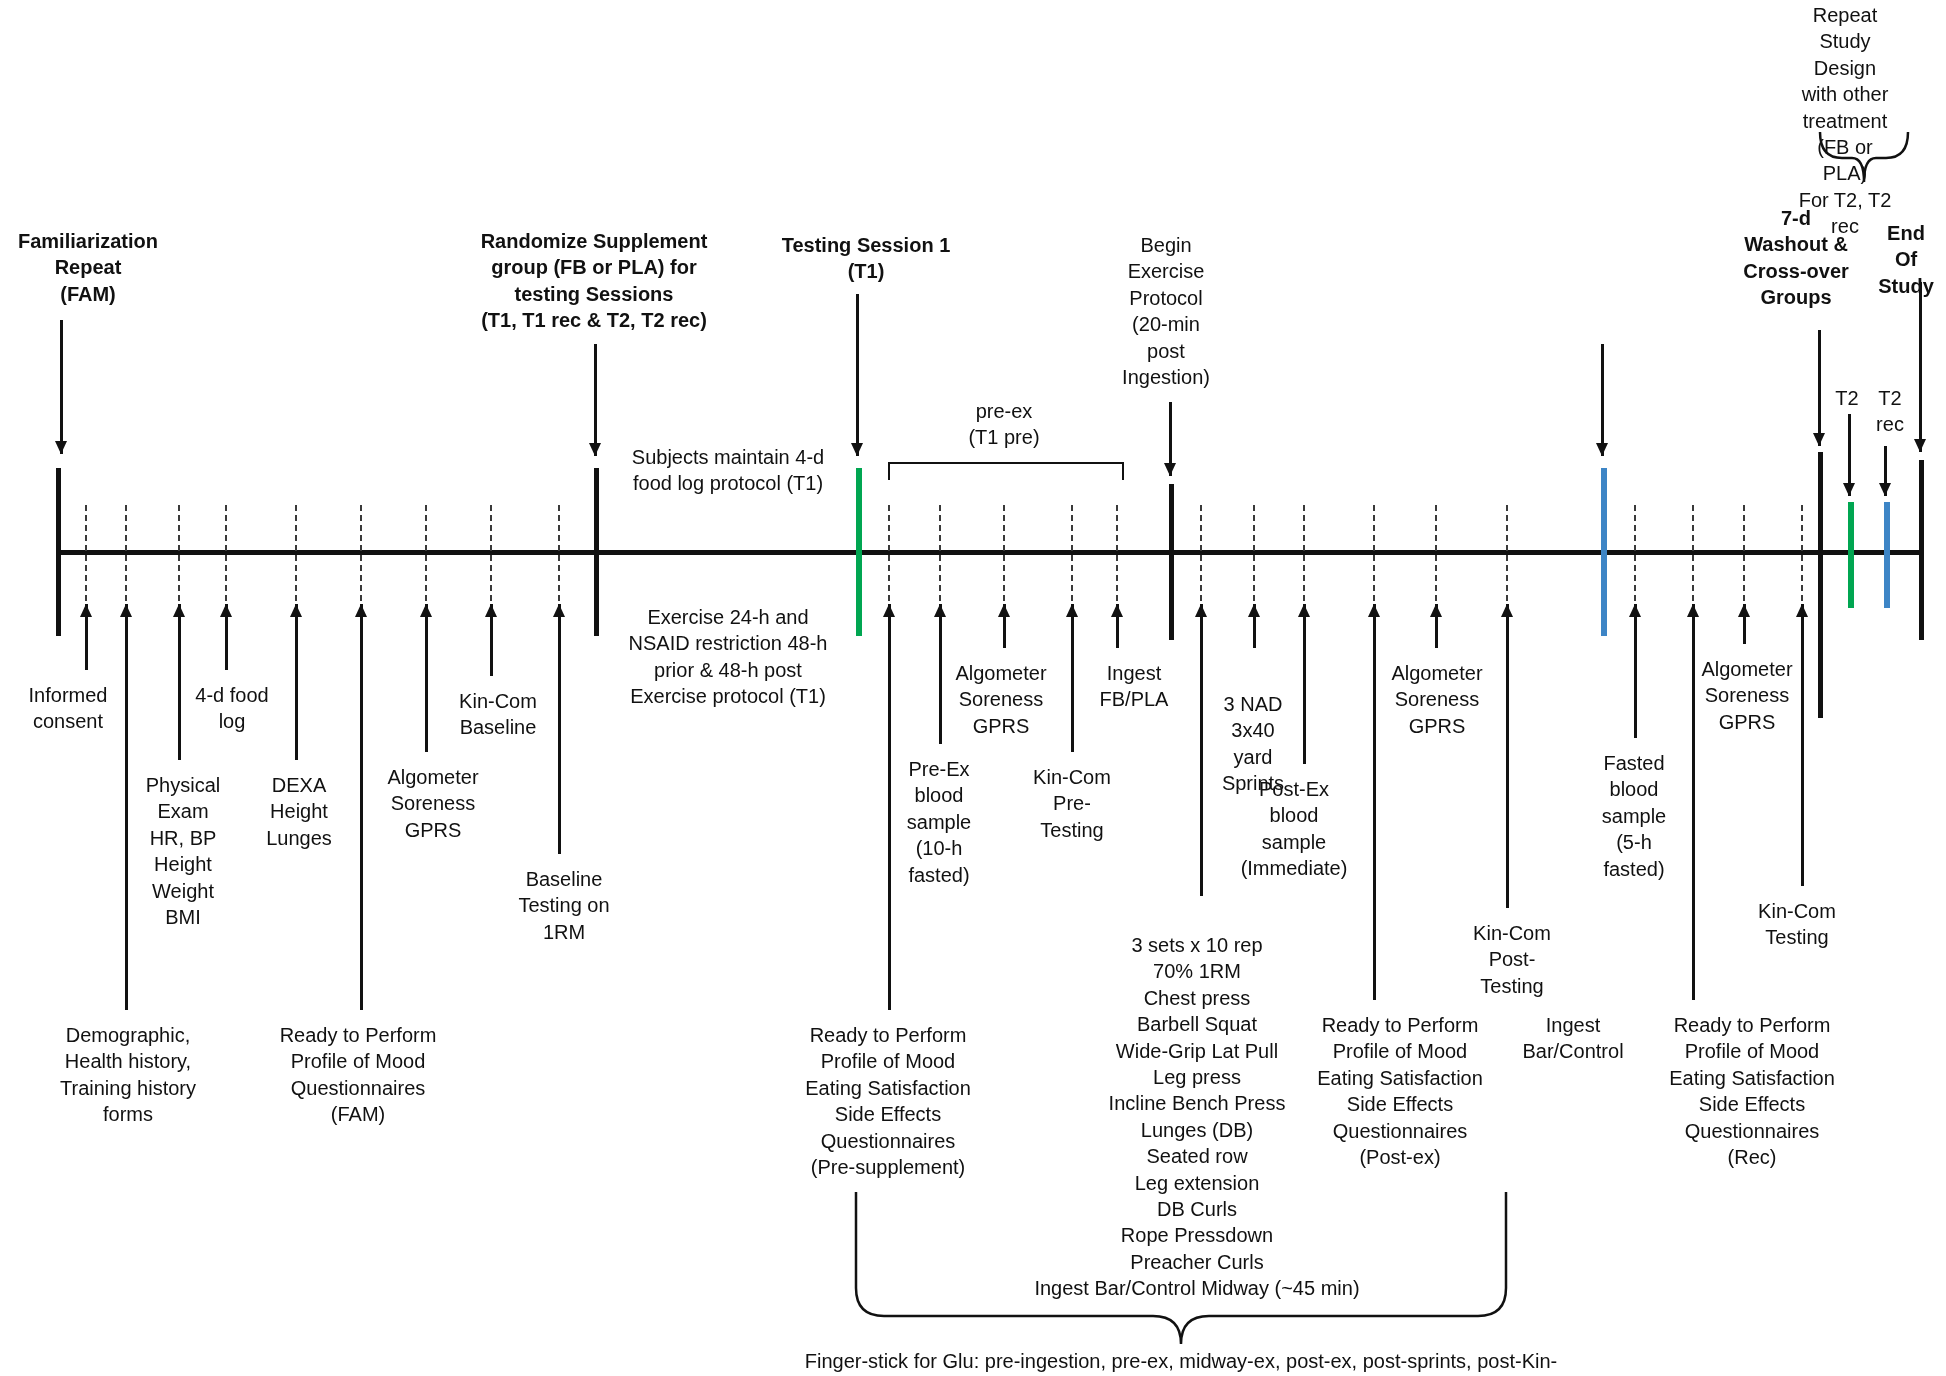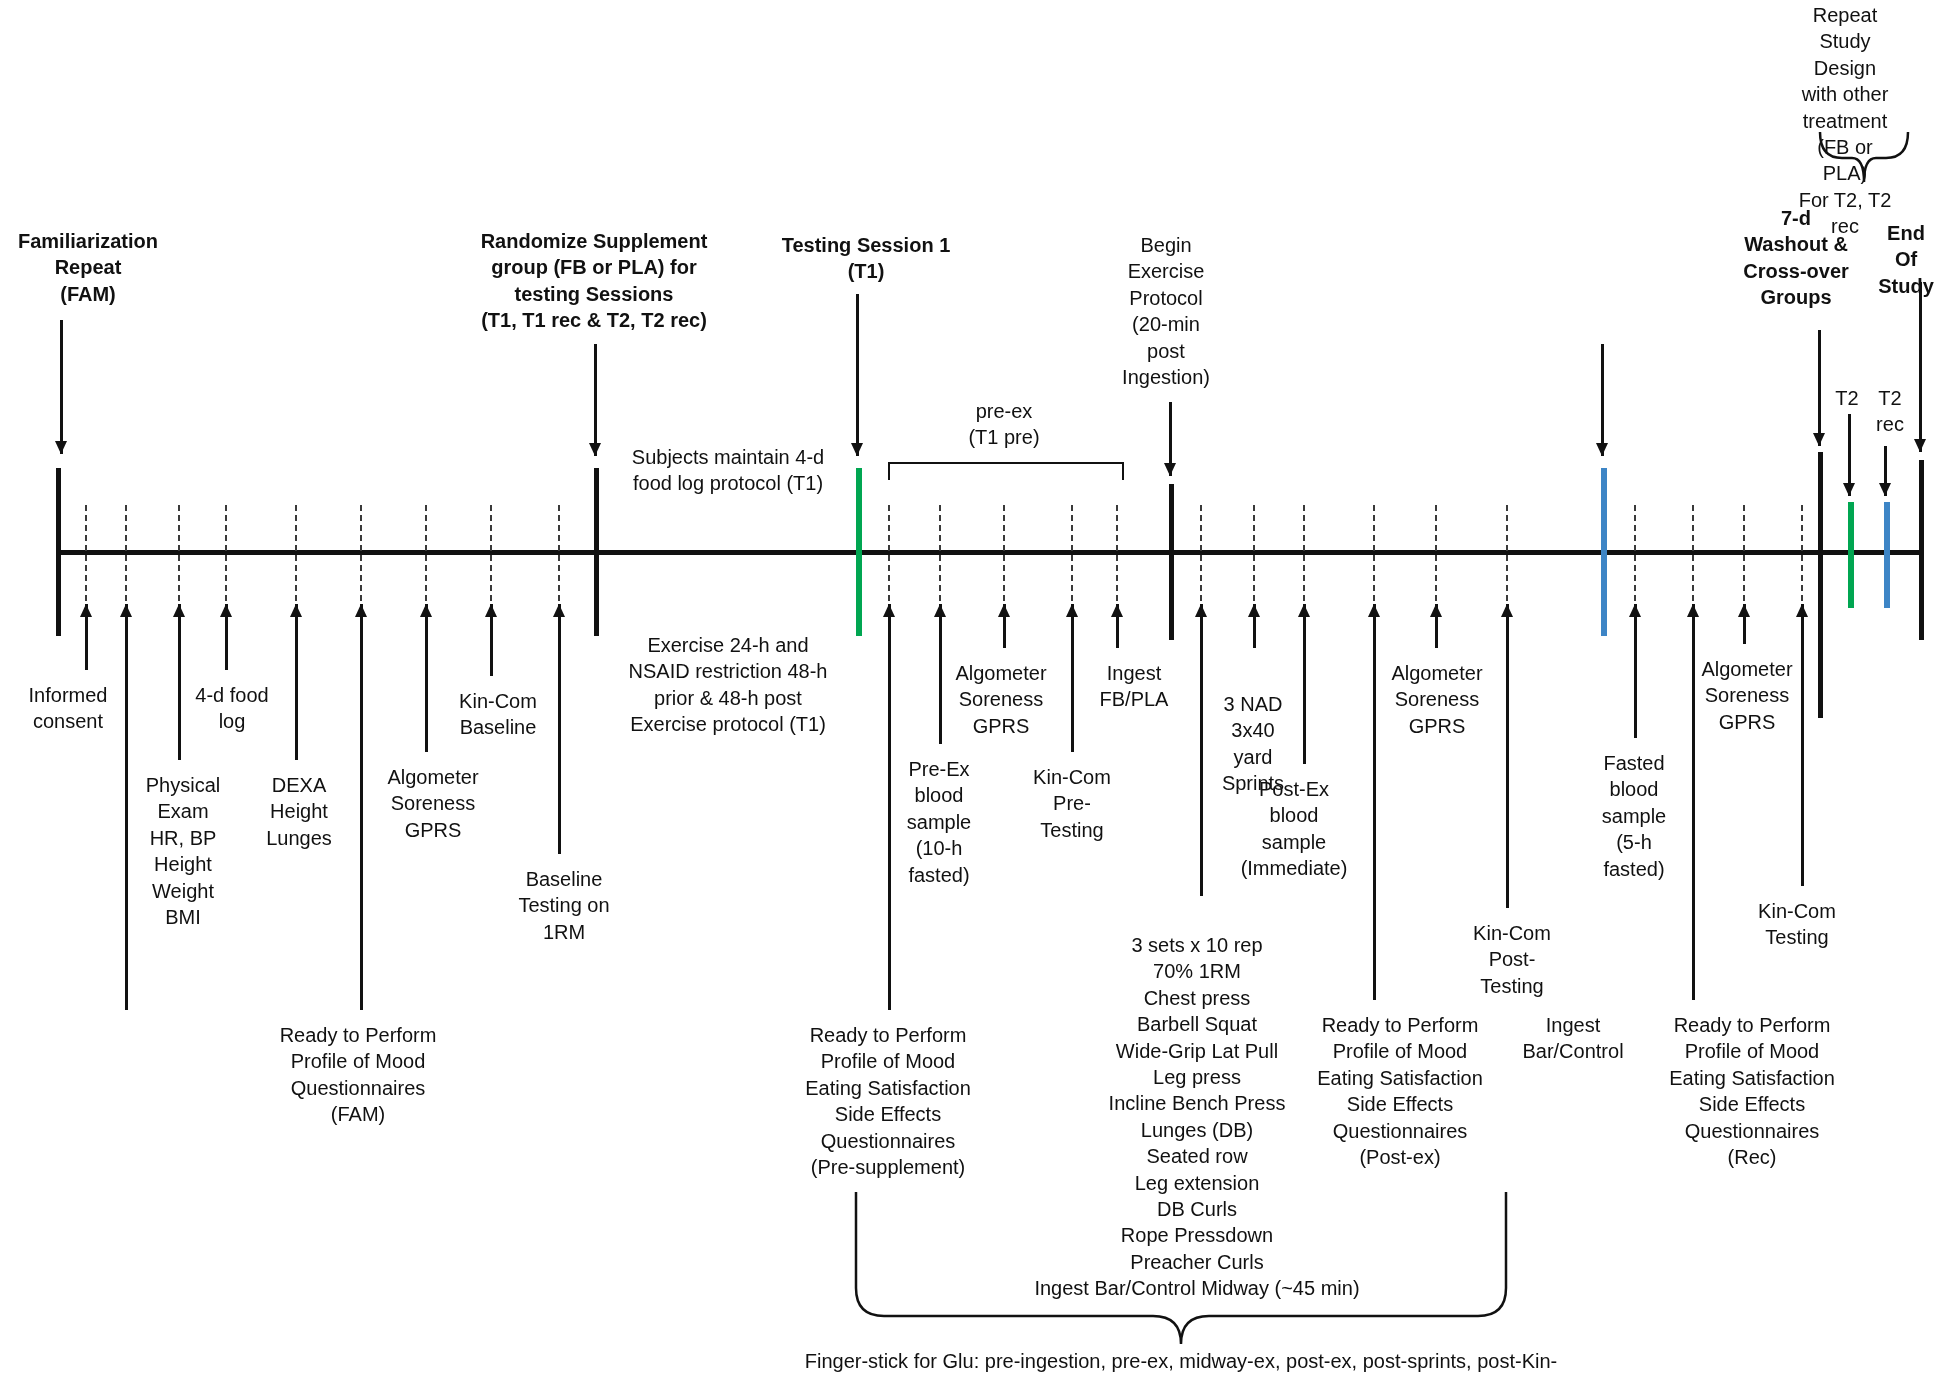--- a/index.html
+++ b/index.html
@@ -132,29 +132,33 @@
   <div class="lbl" style="left:1845px;top:2px">Repeat Study
 Design with other
 treatment (FB or PLA)
 For T2, T2 rec</div>
   <div class="lbl" style="left:1847px;top:385px">T2</div>
   <div class="lbl" style="left:1890px;top:385px">T2
 rec</div>
 
   <div class="lbl" style="left:728px;top:444px">Subjects maintain 4-d
 food log protocol (T1)</div>
-  <div class="lbl" style="left:728px;top:632px">Exercise 24-h and
+  <div class="lbl" style="left:728px;top:604px">Exercise 24-h and
 NSAID restriction 48-h
 prior &amp; 48-h post
 Exercise protocol (T1)</div>
   <div class="lbl" style="left:1004px;top:398px">pre-ex
 (T1 pre)</div>
 
   <div class="lbl" style="left:68px;top:682px">Informed
 consent</div>
+  <div class="lbl" style="left:128px;top:1022px">Demographic,
+Health history,
+Training history
+forms</div>
   <div class="lbl" style="left:183px;top:772px">Physical
 Exam
 HR, BP
 Height
 Weight
 BMI</div>
   <div class="lbl" style="left:232px;top:682px">4-d food
 log</div>
   <div class="lbl" style="left:299px;top:772px">DEXA
 Height

